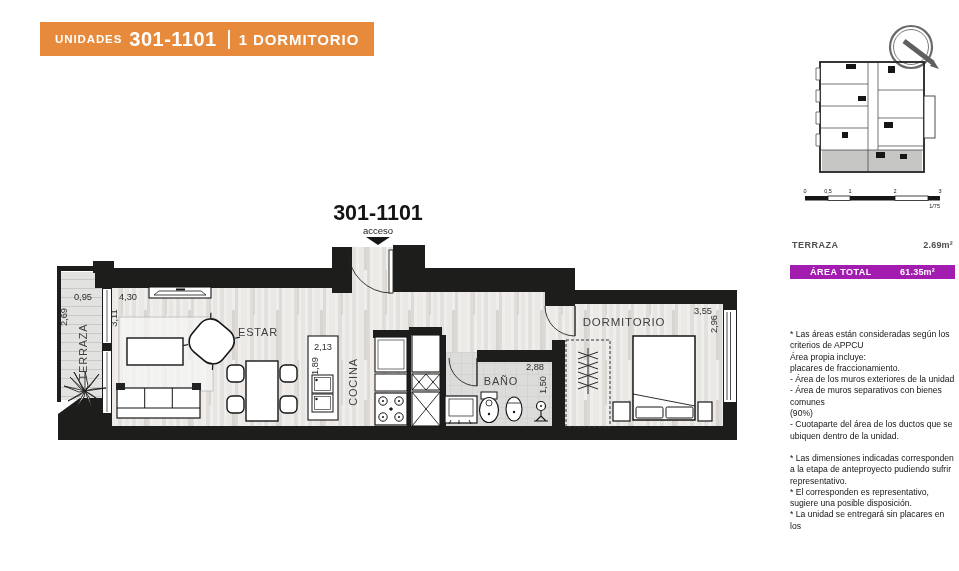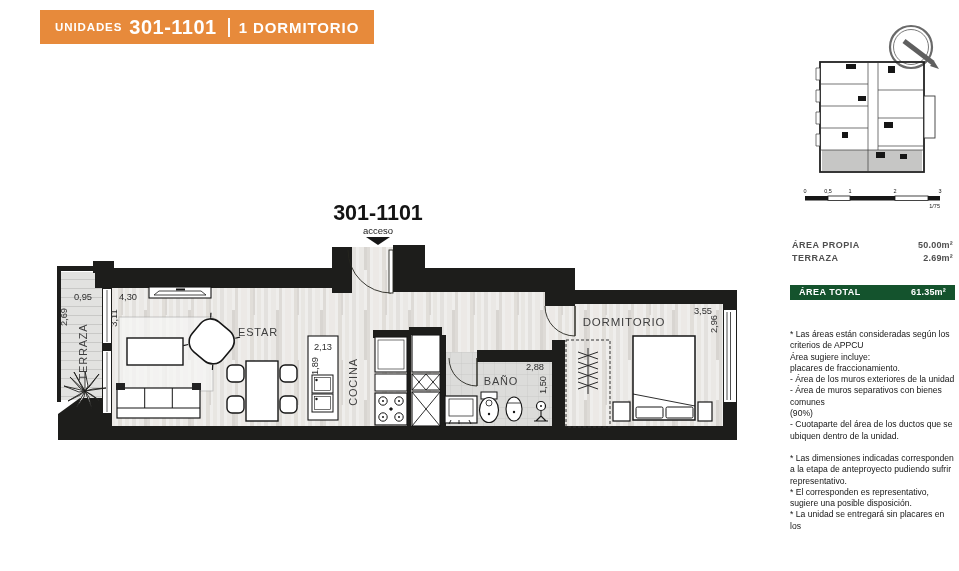--- a/index.html
+++ b/index.html
@@ -1,32 +1,32 @@
 <!DOCTYPE html>
 <html><head>
 <meta charset="utf-8">
 <style>
   html,body{margin:0;padding:0;background:#fff;}
   .page{position:relative;width:959px;height:571px;background:#ffffff;overflow:hidden;
         font-family:"Liberation Sans", sans-serif; outline:1px solid #e4e4e4;}
   
-  .banner{position:absolute;left:40px;top:10px;height:34px;background:#e78a3b;color:#fff;
+  .banner{position:absolute;left:40px;top:22px;height:34px;background:#e78a3b;color:#fff;
           display:inline-flex;align-items:center;padding:0 15px;}
   .b-pre{font-size:11.5px;font-weight:700;letter-spacing:.9px;margin-right:7px;}
   .b-unit{font-size:20px;font-weight:700;letter-spacing:.5px;}
   .b-sep{width:2px;height:19px;background:#fff;opacity:.95;margin:0 9px 0 11px;}
   .b-sub{font-size:15px;font-weight:700;letter-spacing:.9px;}
   
   svg.plan{position:absolute;left:0;top:0;}
   
   .areas{position:absolute;left:790px;top:238px;width:165px;color:#4f4f4f;}
   .arow{display:flex;justify-content:space-between;align-items:center;height:13.5px;
         font-size:9px;font-weight:700;letter-spacing:.5px;padding:0 2px;}
   .arow .val{letter-spacing:.2px;}
-  .atotal{background:#14532d;color:#ffffff;margin-top:20px;height:14.5px;padding:0 9px;}
+  .atotal{background:#a21caf;color:#ffffff;margin-top:13px;height:14.5px;padding:0 20px;}
   
   .notes{position:absolute;left:790px;top:329px;width:167px;font-size:8.6px;
          line-height:11.3px;color:#161616;}
   .notes .gap{height:11px;}
 </style>
 </head>
 <body>
 
 <div class="page">
 
@@ -290,37 +290,33 @@
       <text x="828" y="193" text-anchor="middle" font-size="5.5" fill="#161616">0,5</text>
       <text x="850" y="193" text-anchor="middle" font-size="5.5" fill="#161616">1</text>
       <text x="895" y="193" text-anchor="middle" font-size="5.5" fill="#161616">2</text>
       <text x="940" y="193" text-anchor="middle" font-size="5.5" fill="#161616">3</text>
       <text x="940" y="208" text-anchor="end" font-size="5.5" fill="#161616">1/75</text>
     </g>
   </svg>
 
   <div class="areas">
     <div class="arow">
-      <span>ÁREA PROPIA</span>
-      <span class="val">50.00m²</span>
-    </div>
-    <div class="arow">
       <span>TERRAZA</span>
       <span class="val">2.69m²</span>
     </div>
     <div class="arow atotal">
       <span>ÁREA TOTAL</span>
       <span class="val">61.35m²</span>
     </div>
   </div>
 
   <div class="notes">
     <div>* Las áreas están consideradas según los</div>
     <div>criterios de APPCU</div>
-    <div>Área sugiere incluye:</div>
+    <div>Área propia incluye:</div>
     <div>placares de fraccionamiento.</div>
     <div>- Área de los muros exteriores de la unidad</div>
     <div>- Área de muros separativos con bienes</div>
     <div>comunes</div>
     <div>(90%)</div>
     <div>- Cuotaparte del área de los ductos que se</div>
     <div>ubiquen dentro de la unidad.</div>
     <div class="gap"></div>
     <div>* Las dimensiones indicadas corresponden</div>
     <div>a la etapa de anteproyecto pudiendo sufrir</div>

